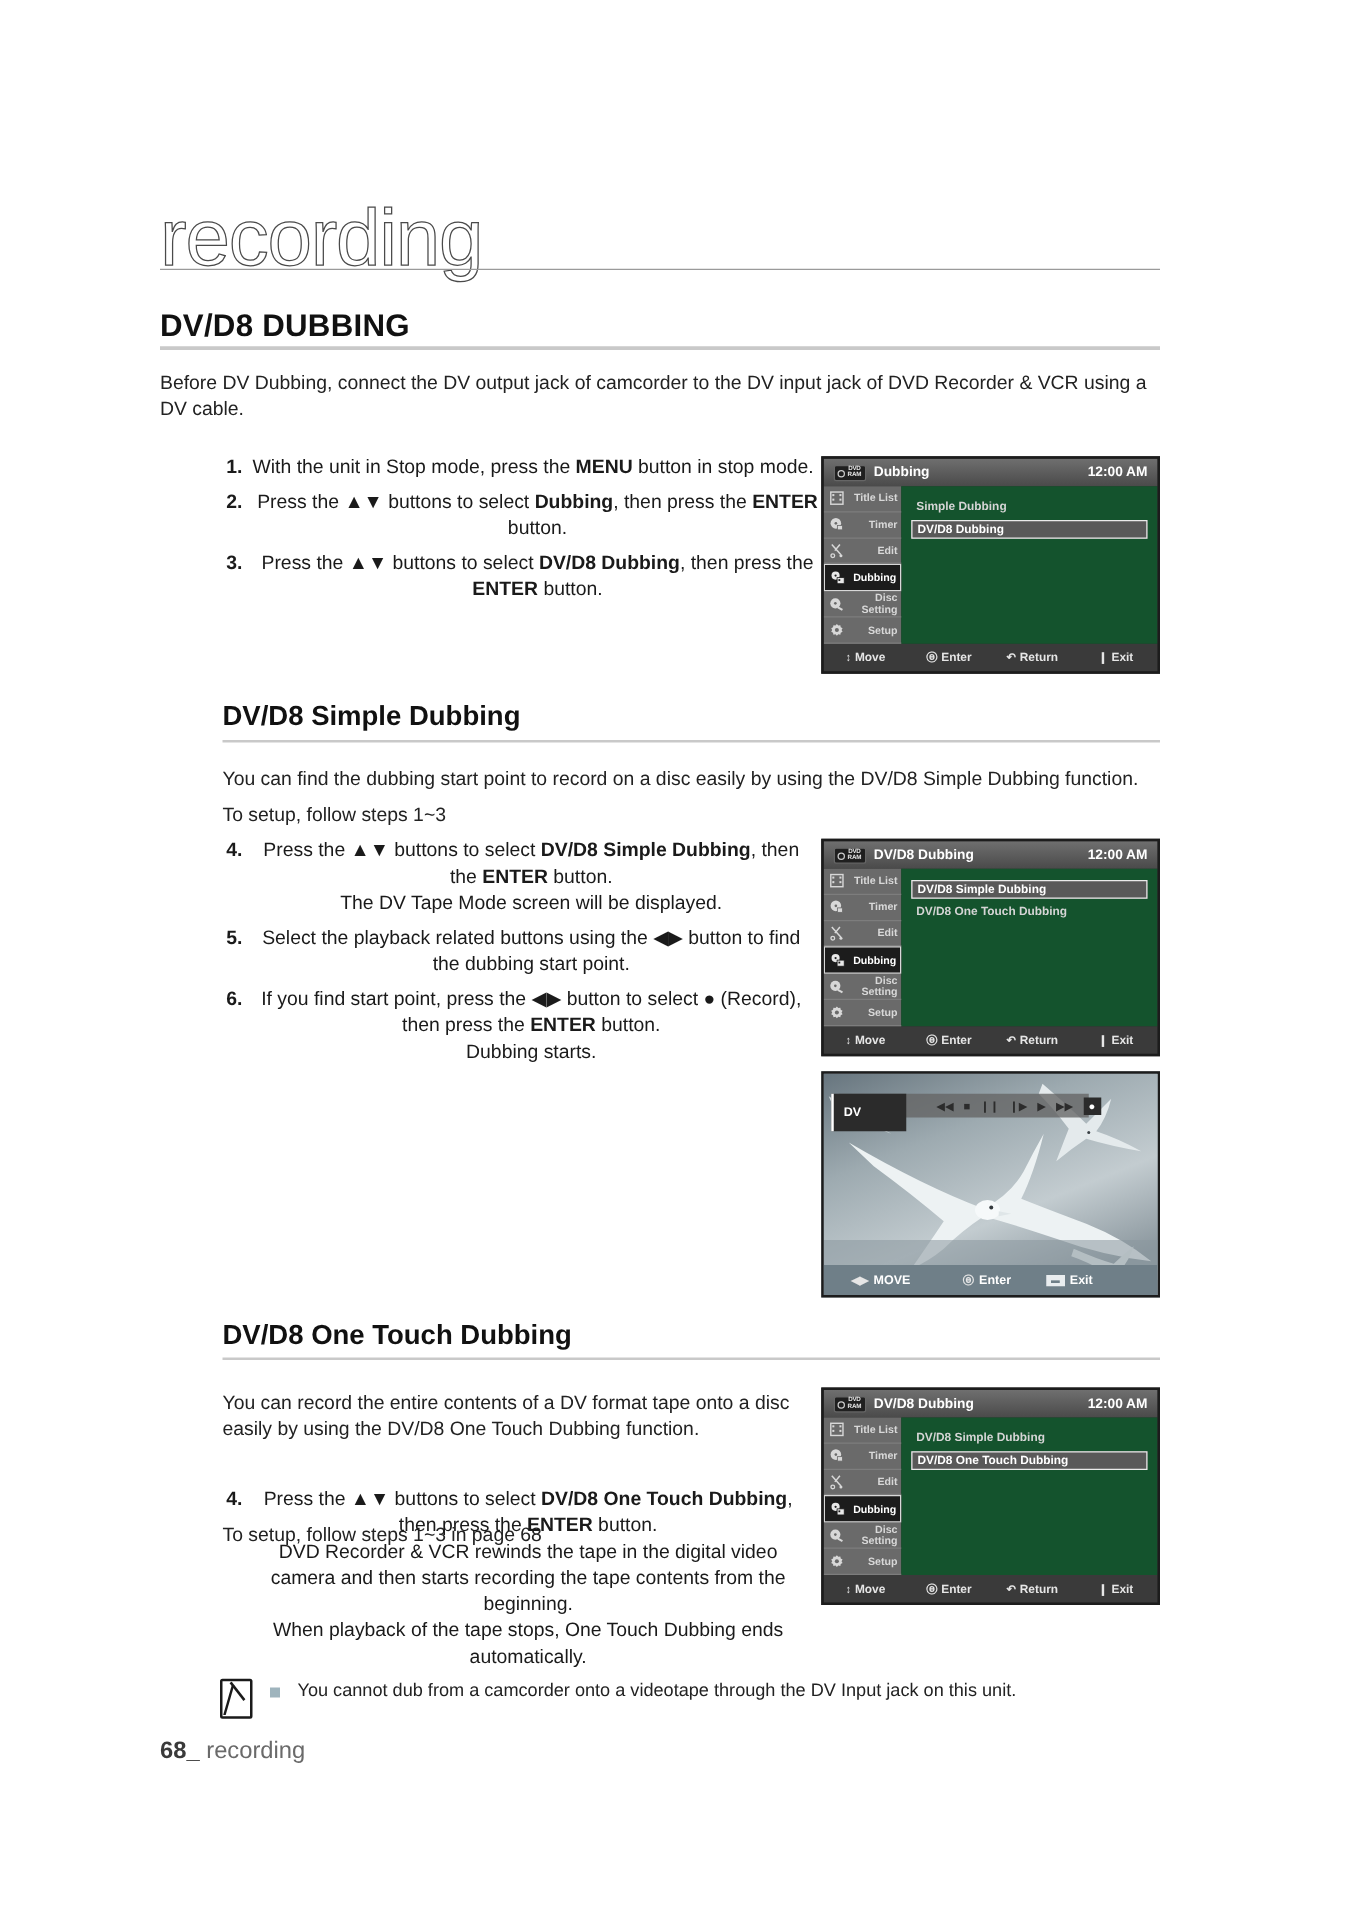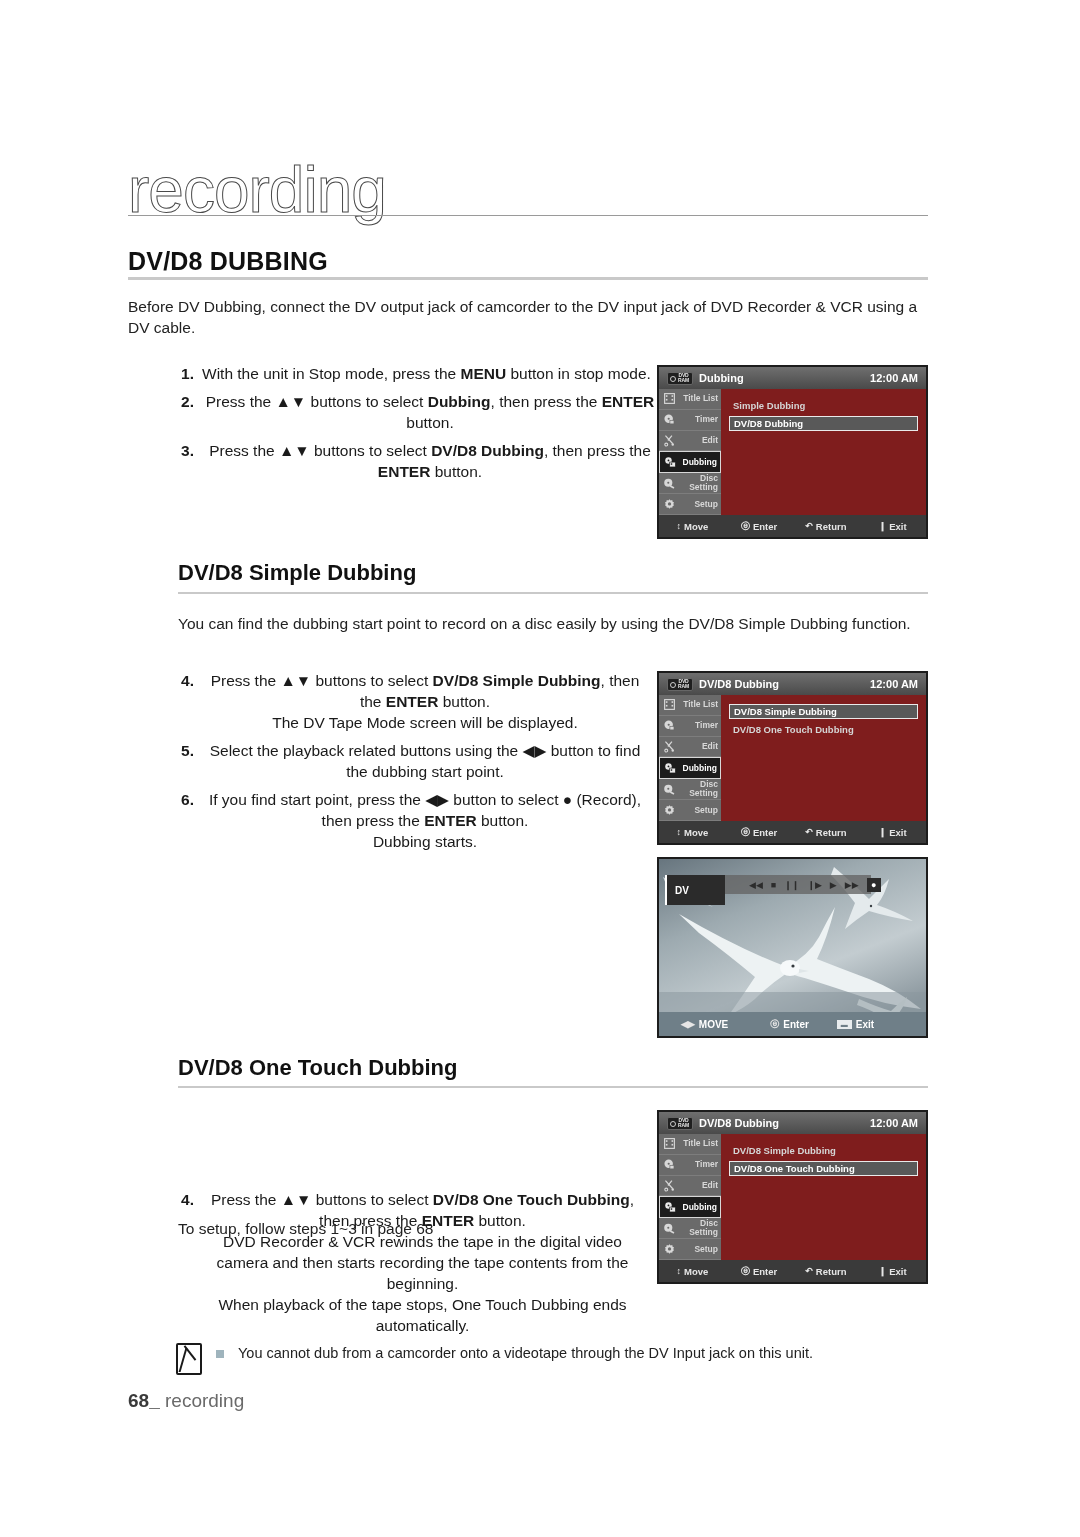--- a/index.html
+++ b/index.html
@@ -90,21 +90,21 @@
     color:#d8d8d8; font-size:8.5px; font-weight:bold;
     border-bottom:1px solid #7d7d7d;
     position:relative;
   }
   .side-item .s-ic { width:15px; height:15px; flex:0 0 15px; display:flex; align-items:center; justify-content:center; }
   .side-item .s-lb { flex:1; text-align:right; line-height:9px; }
   .side-item.active {
     background:#1c1c1c; color:#ffffff;
     border:1px solid #d8d8d8;
   }
-  .osd-main { flex:1; background:#7f1d1d; padding:9px 8px 0 8px; }
+  .osd-main { flex:1; background:#14532d; padding:9px 8px 0 8px; }
   .osd-row {
     height:15px; display:flex; align-items:center;
     padding:0 4px; color:#d5d5d5; font-size:9.5px; font-weight:bold;
     margin-bottom:3px;
   }
   .osd-row.sel {
     background:#595959; border:1px solid #eaeaea; color:#ffffff;
   }
   .osd-footer {
     height:22px; background:#3a3a3a;
@@ -305,20 +305,21 @@
           <span class="key-glyph">❙</span>
           <span>Exit</span>
         </div>
     </div>
   </div>
 
   <div class="h2-sec" style="left:178px; top:560px;">DV/D8 Simple Dubbing</div>
   <div class="h2-rule" style="left:178px; top:592px; width:750px;"></div>
 
   <div class="para" style="left:178px; top:613px; width:750px;">You can find the dubbing start point to record on a disc easily by using the DV/D8 Simple Dubbing function.</div>
+  <div class="para" style="left:178px; top:642px; width:500px;">To setup, follow steps 1~3</div>
 
   <div class="steps" style="left:178px; top:670px; width:470px;">
     <div class="step">
       <div class="step-num">4.</div>
       <div class="step-body"><span>Press the ▲▼ buttons to select </span><b>DV/D8 Simple Dubbing</b><span>, then the </span><b>ENTER</b><span> button.</span><span class="sub">The DV Tape Mode screen will be displayed.</span></div>
     </div>
     <div class="step">
       <div class="step-num">5.</div>
       <div class="step-body"><span>Select the playback related buttons using the ◀▶ button to find the dubbing start point.</span></div>
     </div>
@@ -485,20 +486,21 @@
       <div class="fitem" style="margin-left:28px;">
           <span class="key-glyph" style="background:#e9edef;color:#6f7f88;padding:1px 4px;font-size:7px;">▬</span>
           <span>Exit</span>
         </div>
     </div>
   </div>
 
   <div class="h2-sec" style="left:178px; top:1055px;">DV/D8 One Touch Dubbing</div>
   <div class="h2-rule" style="left:178px; top:1086px; width:750px;"></div>
 
+  <div class="para" style="left:178px; top:1112px; width:465px;">You can record the entire contents of a DV format tape onto a disc easily by using the DV/D8 One Touch Dubbing function.</div>
   <div class="para" style="left:178px; top:1218px; width:465px;">To setup, follow steps 1~3 in page 68</div>
 
   <div class="steps" style="left:178px; top:1189px; width:465px;">
     <div class="step">
       <div class="step-num">4.</div>
       <div class="step-body"><span>Press the ▲▼ buttons to select </span><b>DV/D8 One Touch Dubbing</b><span>, then press the </span><b>ENTER</b><span> button.</span><span class="sub">DVD Recorder &amp; VCR rewinds the tape in the digital video camera and then starts recording the tape contents from the beginning.</span><span class="sub">When playback of the tape stops, One Touch Dubbing ends automatically.</span></div>
     </div>
   </div>
 
   <div class="osd" style="left:657px; top:1110px; width:271px; height:174px;">

